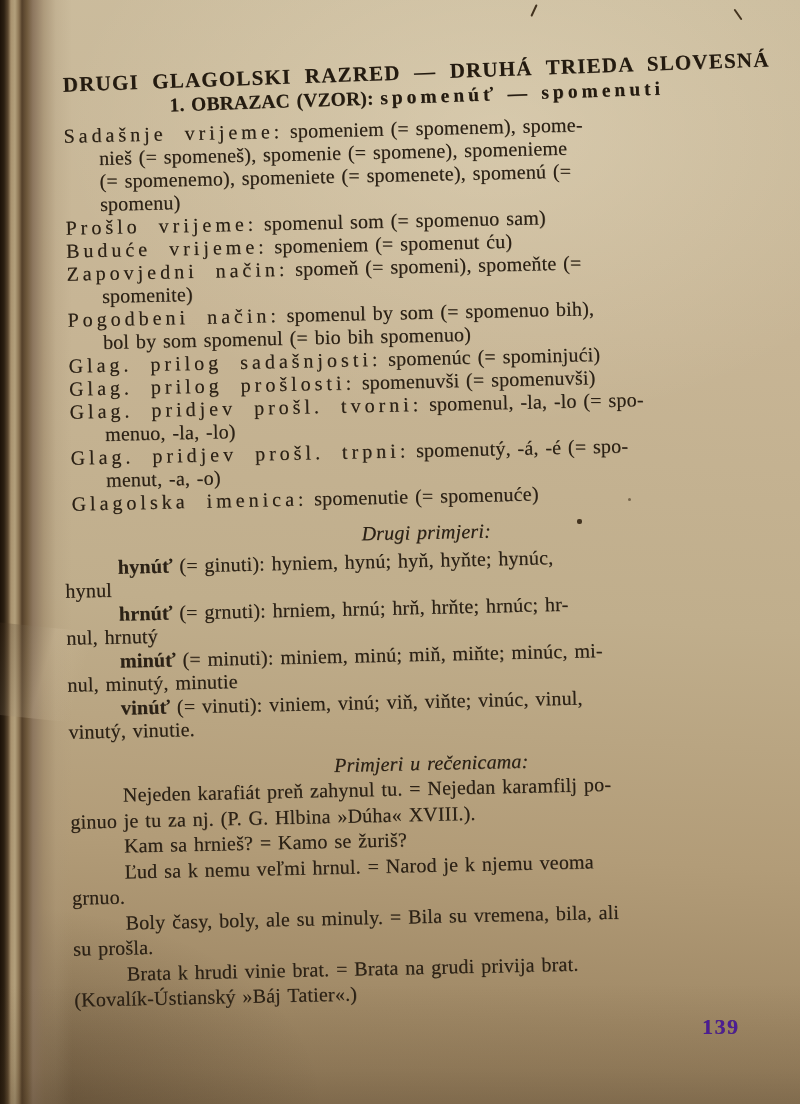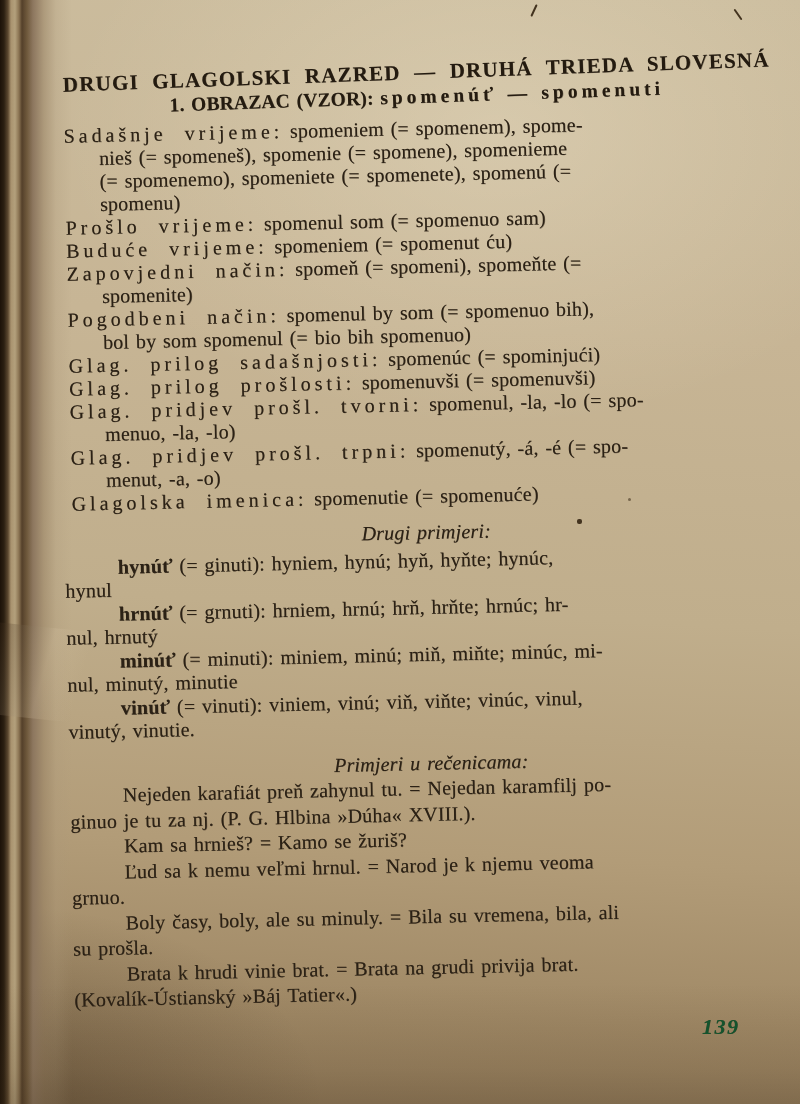--- a/index.html
+++ b/index.html
@@ -55,23 +55,22 @@
   .exfirst{padding-left:45px;}
   .excont{margin-left:-8px;}
   .sec-paradigm{margin-top:8px;}
   .sec-examples{margin-top:13px;}
   .sec-examples .line{line-height:23.5px;}
   .sec-examples .center{margin-bottom:4px;}
   .sec-sentences{margin-top:14px;}
   .sec-sentences .line{line-height:25.5px;}
   .page-number{
     position:absolute;left:702px;top:1014px;
-    font-size:22px;font-weight:bold;letter-spacing:1.5px;color:#14532d;
+    font-size:22px;font-weight:bold;letter-spacing:1.5px;color:#4c1d95;
     text-shadow:0.3px 0.3px 0.6px rgba(43,33,21,0.5);
-    font-style:italic;
   }
 </style>
 </head>
 <body>
 
 <div class="page-bg"></div>
 <div class="left-edge"></div>
 <div class="gutter-fold"></div>
 <div class="bottom-shade"></div>
 

